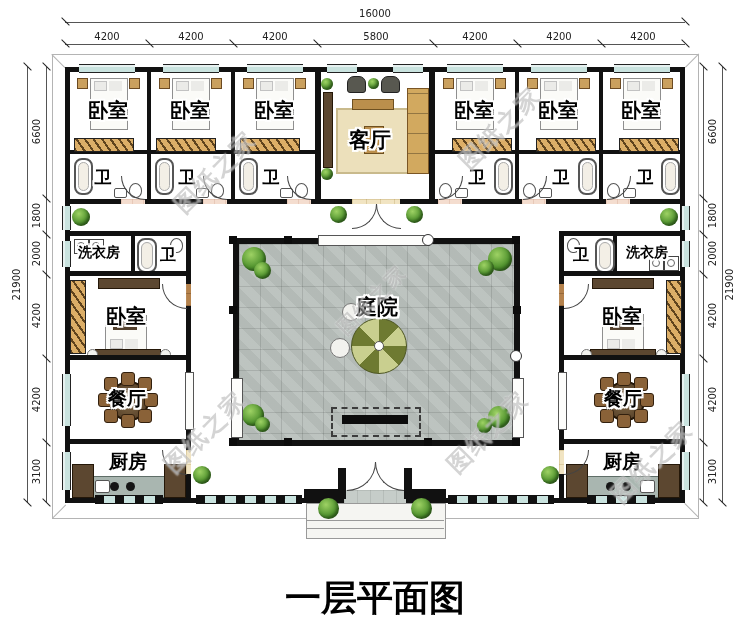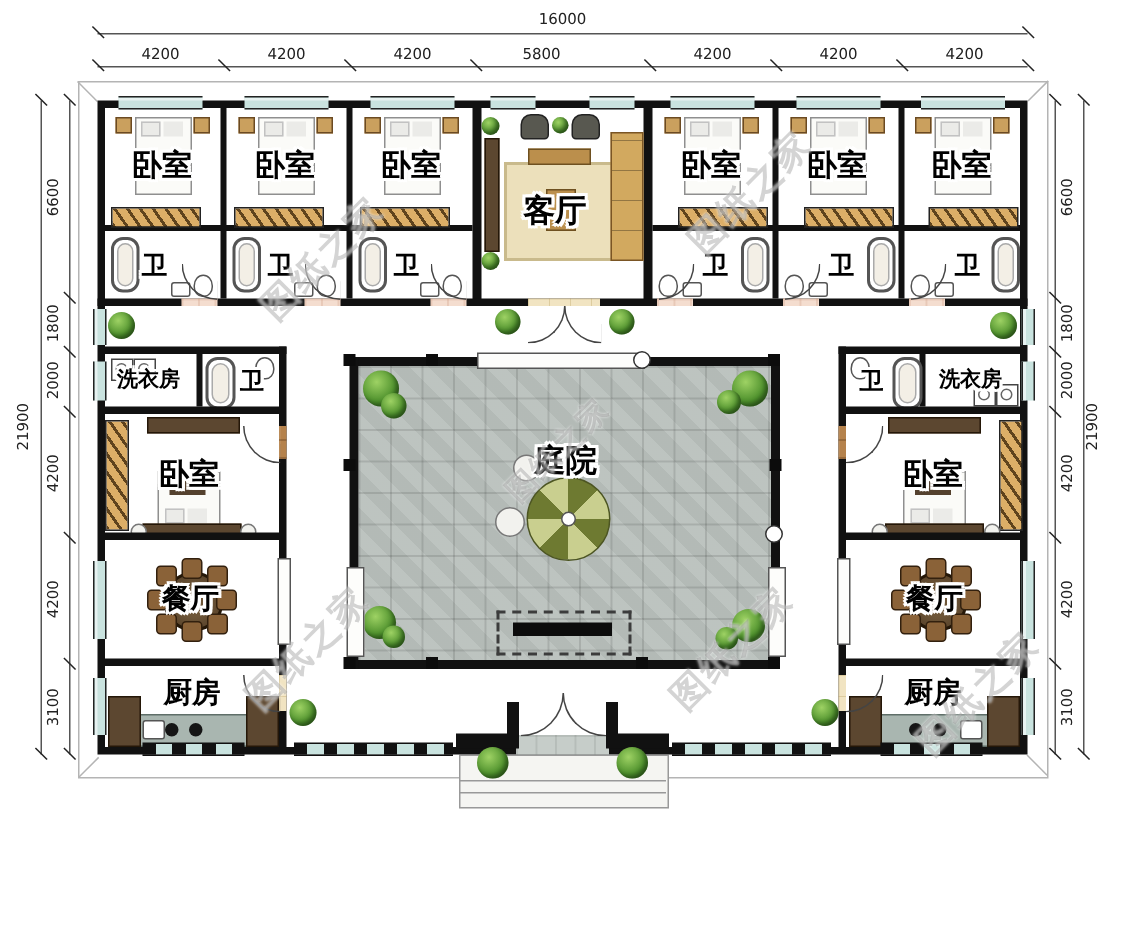--- a/index.html
+++ b/index.html
@@ -77,21 +77,21 @@
   <div class="tk" style="left:144px;top:43px"></div>
   <div class="tk" style="left:228px;top:43px"></div>
   <div class="tk" style="left:312px;top:43px"></div>
   <div class="tk" style="left:428px;top:43px"></div>
   <div class="tk" style="left:512px;top:43px"></div>
   <div class="tk" style="left:596px;top:43px"></div>
   <div class="tk" style="left:680px;top:43px"></div>
   <div class="dt" style="left:77px;top:31px;width:60px">4200</div>
   <div class="dt" style="left:161px;top:31px;width:60px">4200</div>
   <div class="dt" style="left:245px;top:31px;width:60px">4200</div>
-  <div class="dt" style="left:331px;top:31px;width:60px">5800</div>
+  <div class="dt" style="left:346px;top:31px;width:60px">5800</div>
   <div class="dt" style="left:445px;top:31px;width:60px">4200</div>
   <div class="dt" style="left:529px;top:31px;width:60px">4200</div>
   <div class="dt" style="left:613px;top:31px;width:60px">4200</div>
 
   <div class="dl" style="left:27px;top:67px;width:1px;height:436px"></div>
   <div class="tk" style="left:22px;top:66px"></div>
   <div class="tk" style="left:22px;top:502px"></div>
   <div class="dtv" style="left:-6px;top:279px">21900</div>
   <div class="dl" style="left:46px;top:67px;width:1px;height:436px"></div>
   <div class="tk" style="left:41px;top:66px"></div>
@@ -416,14 +416,15 @@
   <div class="lbl" style="left:622px;top:462px;font-size:19px">厨房</div>
   <div class="lbl" style="left:377px;top:307px;font-size:21px">庭院</div>
 
   <div class="wm" style="left:215px;top:172px">图纸之家</div>
   <div class="wm" style="left:500px;top:128px">图纸之家</div>
   <div class="wm" style="left:372px;top:300px;font-size:20px">图纸之家</div>
   <div class="wm" style="left:205px;top:432px">图纸之家</div>
   <div class="wm" style="left:488px;top:432px">图纸之家</div>
   <div class="wm" style="left:652px;top:462px">图纸之家</div>
 
+  <div class="title" style="top:574px;font-size:36px">一层平面图</div>
 
 </div>
 
 </body></html>

